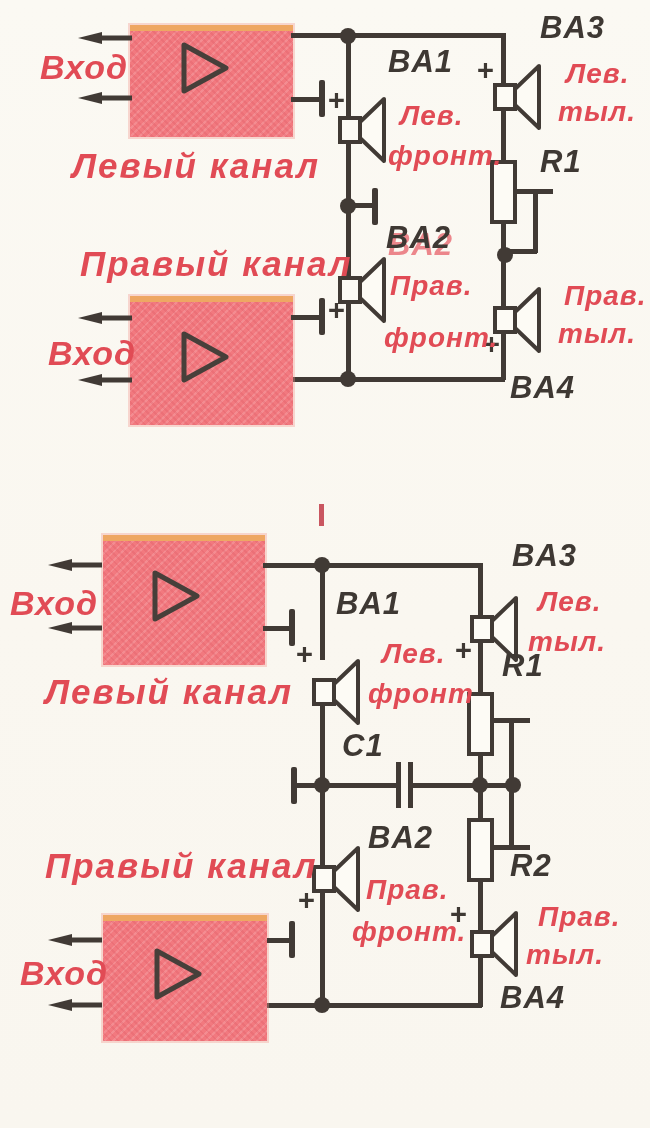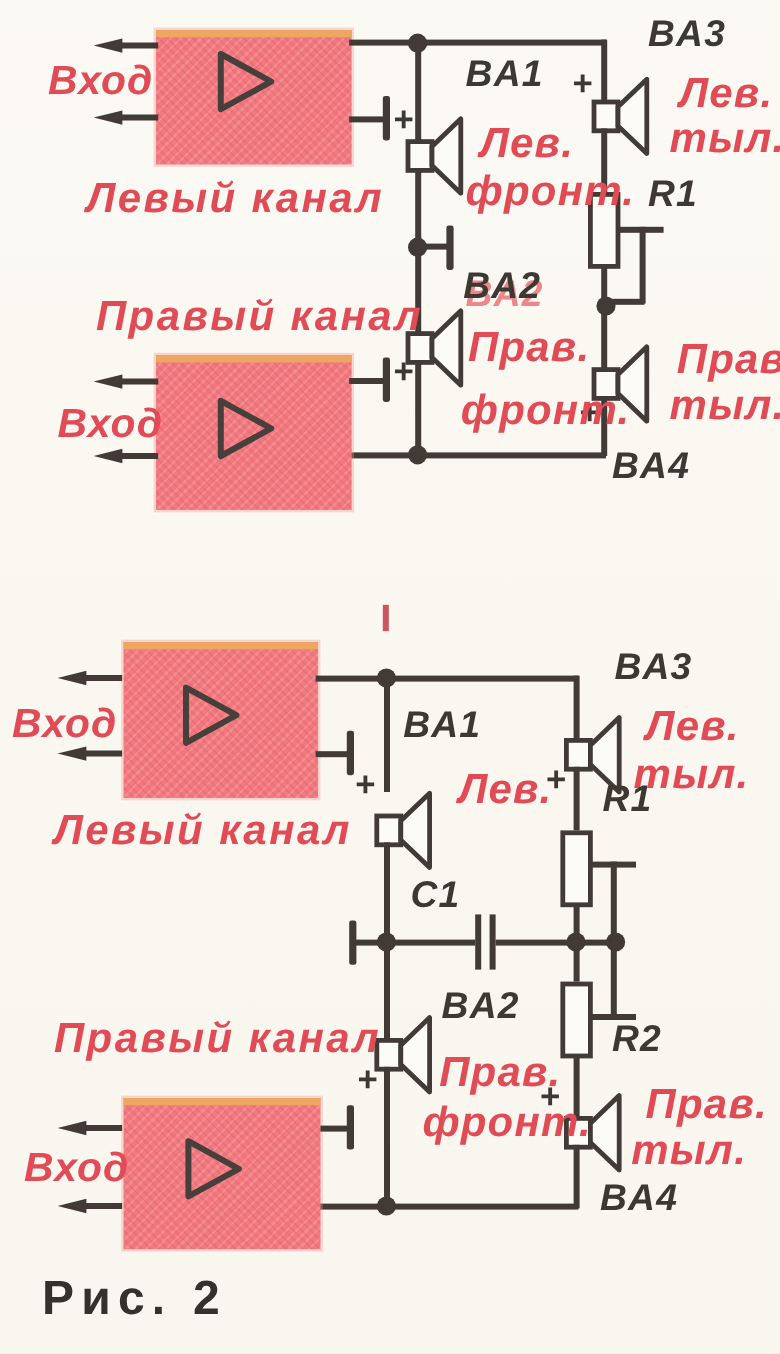--- a/index.html
+++ b/index.html
@@ -10,21 +10,21 @@
   .w{position:absolute;background:#413a35;}
   .dot{position:absolute;width:16px;height:16px;border-radius:50%;background:#413a35;}
   .gbar{position:absolute;width:6px;height:37px;background:#413a35;border-radius:2px;}
   .res{position:absolute;width:27px;height:64px;background:#fdfbf5;border:4px solid #413a35;box-sizing:border-box;}
   .plate{position:absolute;width:5px;height:46px;background:#413a35;}
   .amp{position:absolute;background:#f2797f;border-top:6px solid #eea763;box-sizing:border-box;
        background-image:repeating-linear-gradient(45deg,rgba(213,80,92,.22) 0 2px,rgba(255,255,255,0) 2px 5px),
                         repeating-linear-gradient(-45deg,rgba(255,255,255,.14) 0 2px,rgba(255,255,255,0) 2px 6px);
        box-shadow:0 0 0 2px rgba(242,150,140,.35);}
   .svgbox{position:absolute;line-height:0;}
-  .lr{position:absolute;color:#e14b55;font-style:italic;font-weight:700;font-size:35px;
+  .lr{position:absolute;color:#e14b55;font-style:italic;font-weight:700;font-size:28px;
       white-space:nowrap;letter-spacing:1px;line-height:1;}
   .lb{position:absolute;color:#3e3833;font-style:italic;font-weight:700;font-size:31px;
       white-space:nowrap;letter-spacing:1px;line-height:1;}
   .ghost{text-shadow:2px 7px 0 rgba(229,85,95,.7);}
   .plus{position:absolute;color:#3e3833;font-weight:700;font-size:29px;font-style:normal;line-height:1;}
   .capt{position:absolute;color:#35302b;font-weight:700;font-size:40px;letter-spacing:6px;line-height:1;}
   .f35{font-size:35px;letter-spacing:2px;}
 </style>
 </head>
 <body>
@@ -258,29 +258,29 @@
     <div class="svgbox" style="left:48px;top:507px">
       <svg width="54" height="16" viewBox="0 0 54 16">
           <line x1="16" y1="8" x2="54" y2="8" stroke="#413a35" stroke-width="5"></line>
           <polygon points="0,8 24,2 24,14" fill="#413a35"></polygon>
         </svg>
     </div>
     <div class="lr" style="left:20px;top:466px;font-size:34px">Вход</div>
 
     <div class="lb" style="left:336px;top:98px">BA1</div>
     <div class="lr" style="left:382px;top:150px">Лев.</div>
+    <div class="lr" style="left:368px;top:190px">фронт</div>
     <div class="lb" style="left:342px;top:240px">C1</div>
     <div class="lb" style="left:512px;top:50px">BA3</div>
     <div class="lr" style="left:538px;top:98px">Лев.</div>
     <div class="lr" style="left:528px;top:138px">тыл.</div>
     <div class="lb" style="left:502px;top:160px">R1</div>
     <div class="lb" style="left:510px;top:360px">R2</div>
     <div class="lb" style="left:368px;top:332px">BA2</div>
     <div class="lr" style="left:366px;top:386px">Прав.</div>
     <div class="lr" style="left:352px;top:428px">фронт.</div>
     <div class="lr" style="left:538px;top:413px">Прав.</div>
     <div class="lr" style="left:526px;top:451px">тыл.</div>
     <div class="lb" style="left:500px;top:492px">BA4</div>
 
-    <div class="capt" style="left:35px;top:572px">Рис. 2</div>
   </div>
 
 </div>
 
 </body></html>

